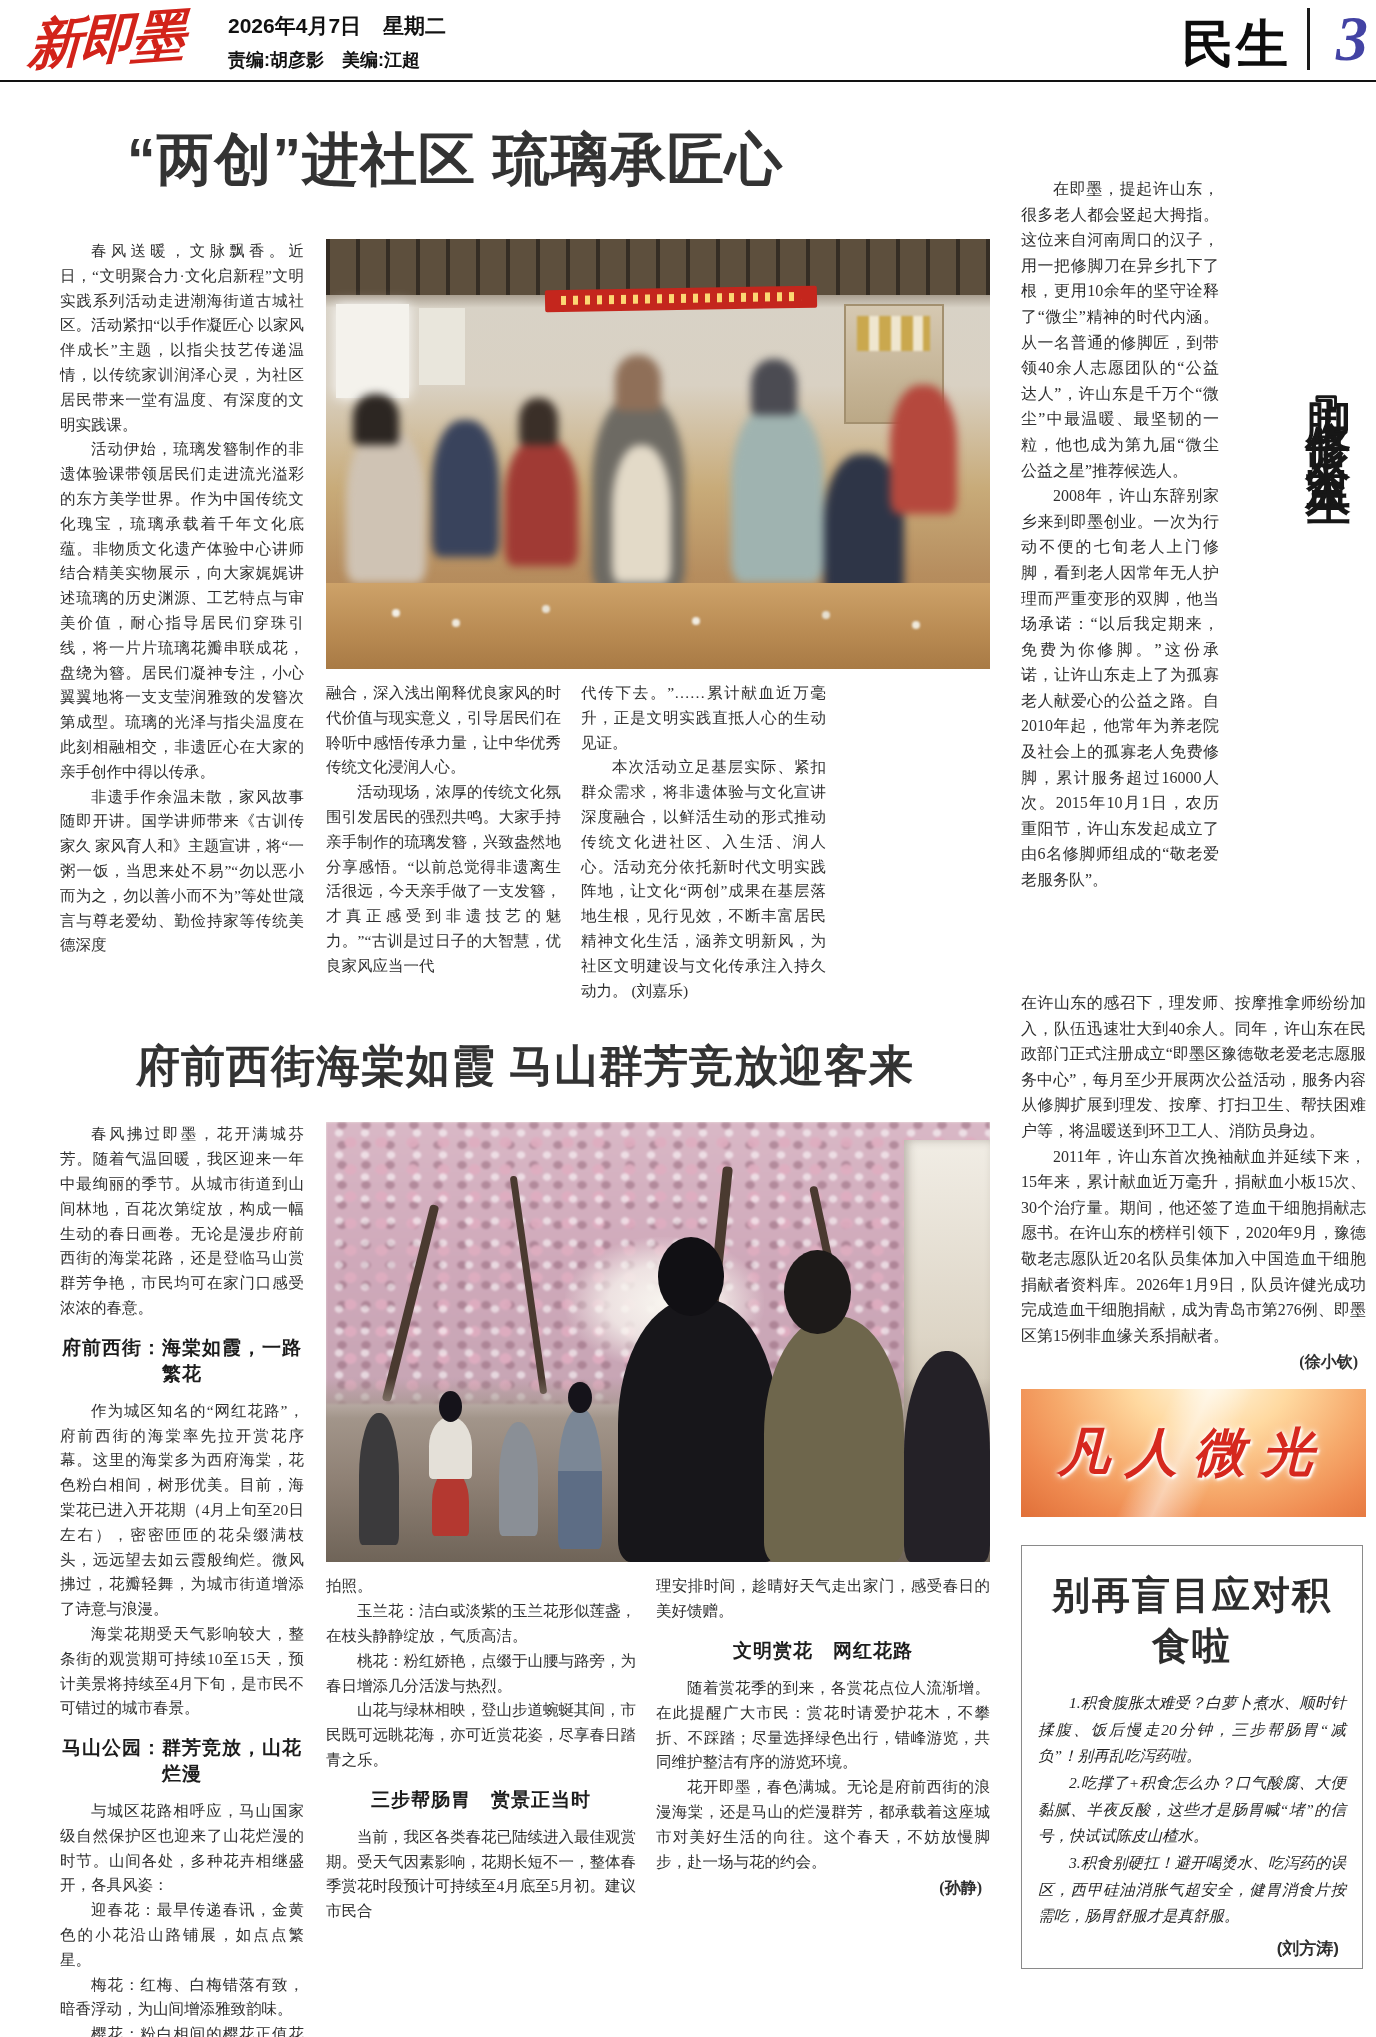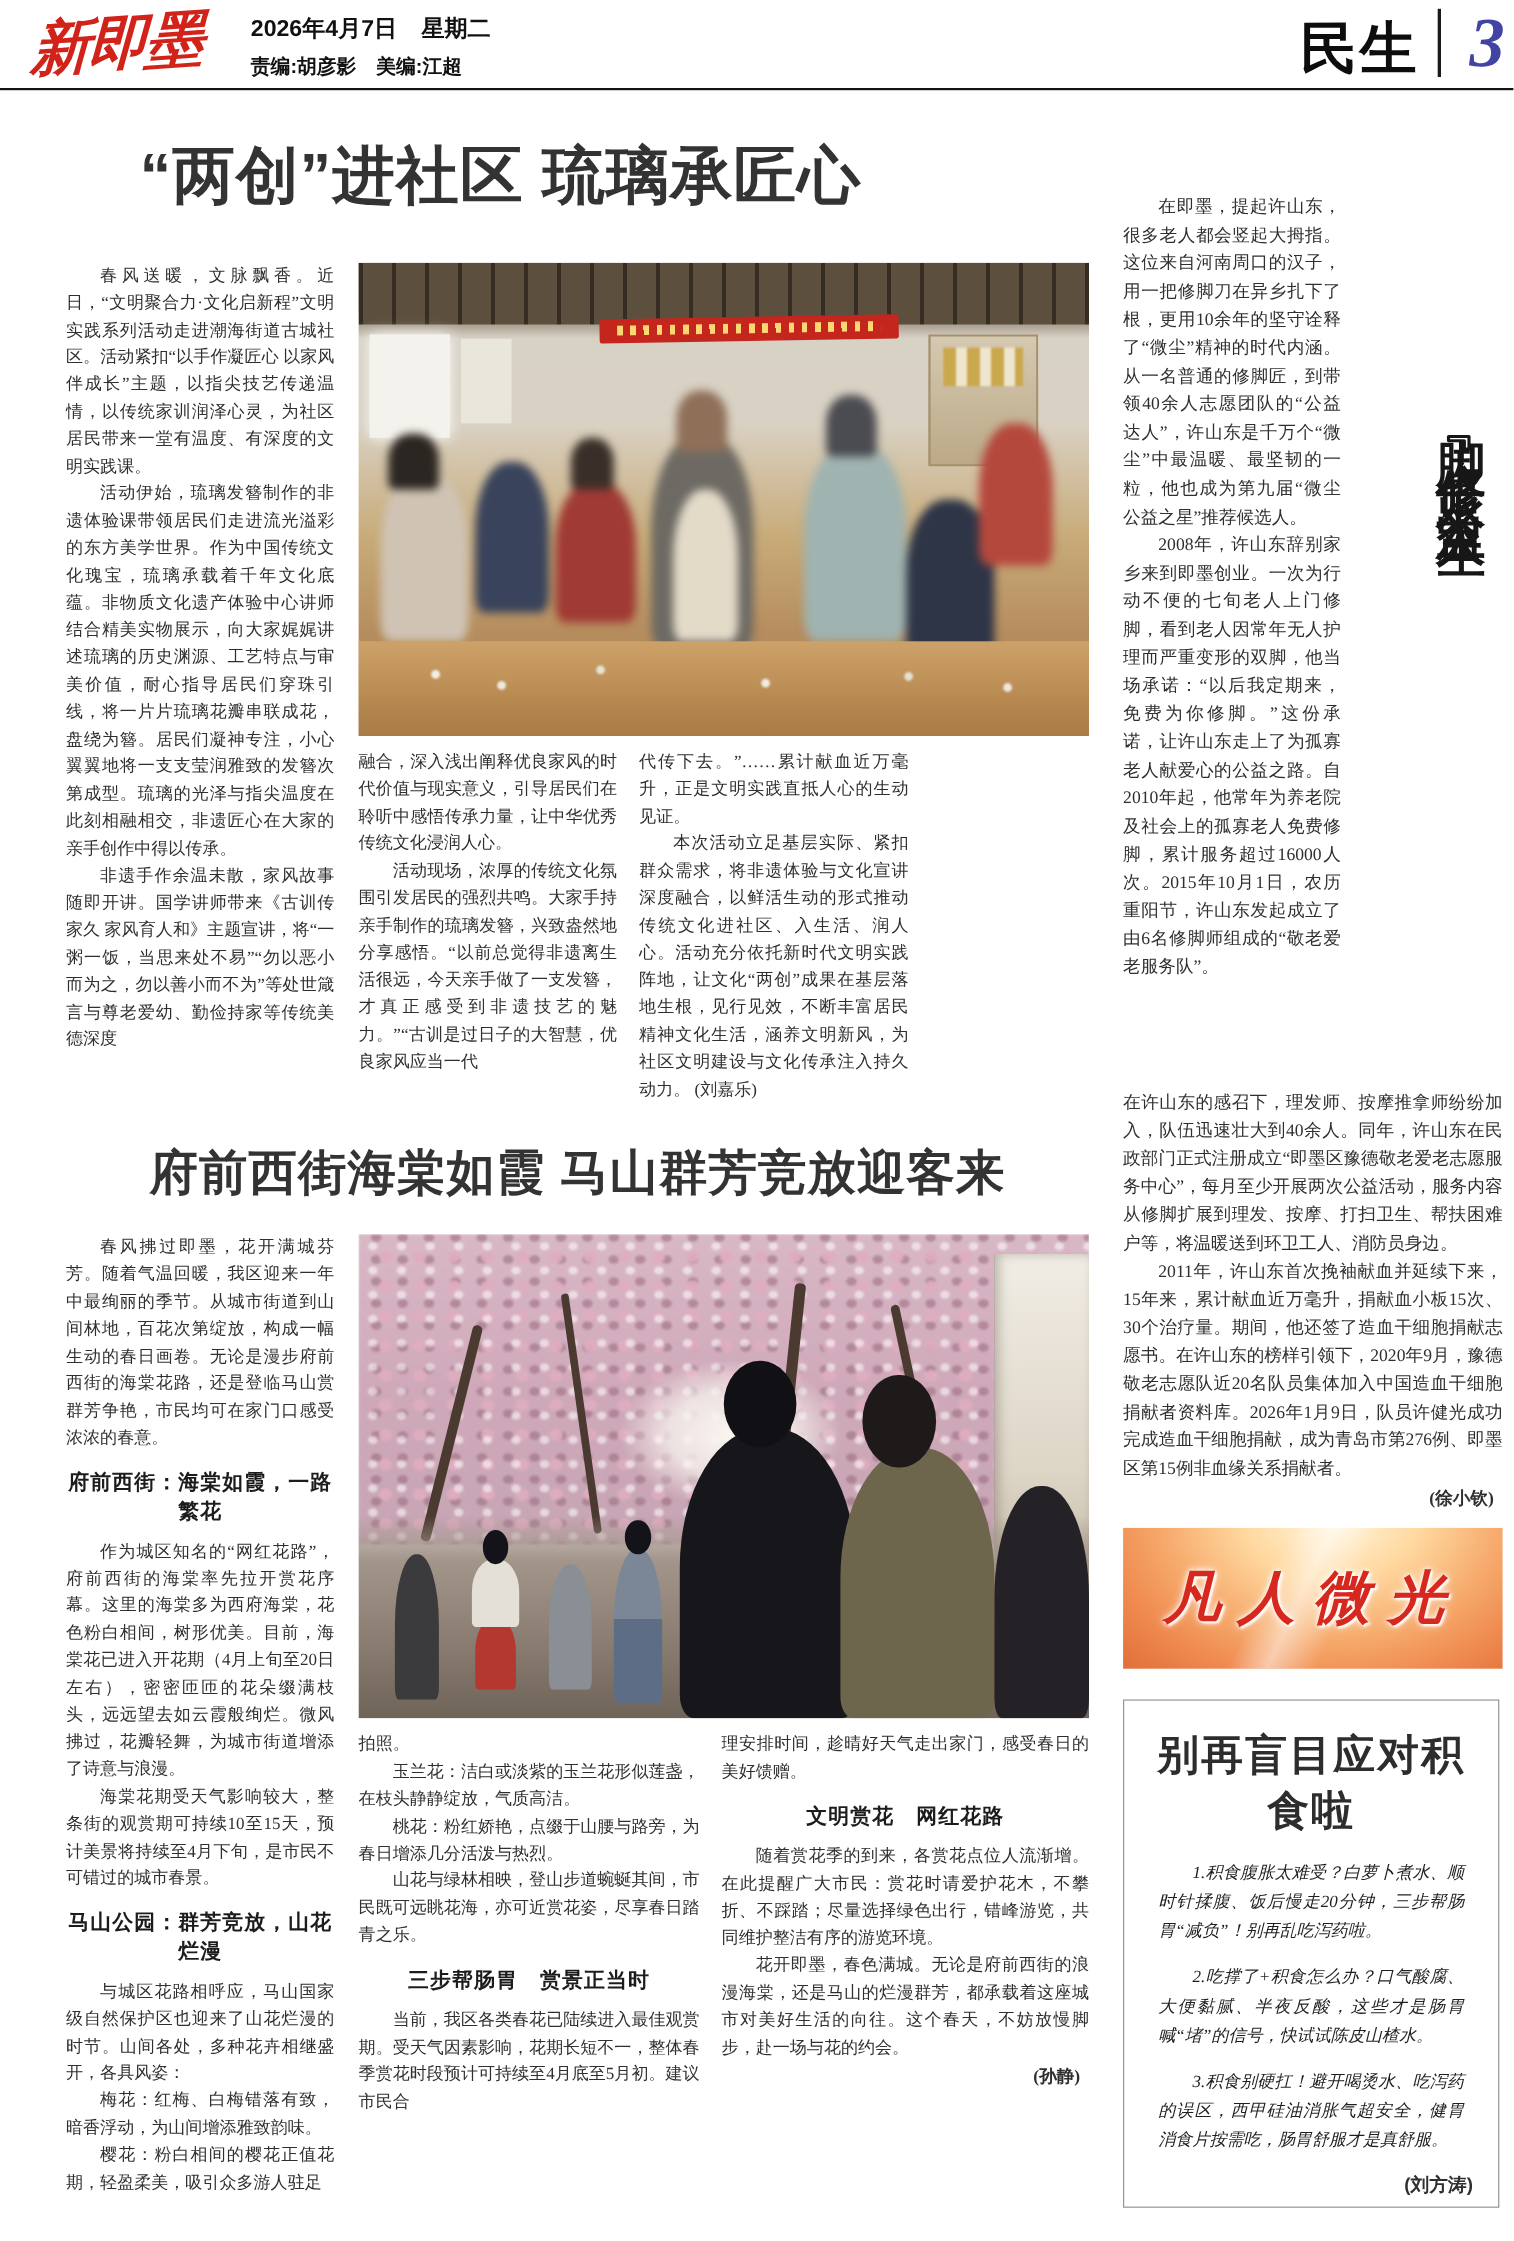--- a/index.html
+++ b/index.html
@@ -113,21 +113,21 @@
   .banner-text{position:absolute;inset:0;display:flex;align-items:center;justify-content:center;
      font-size:52px;font-weight:bold;font-style:italic;color:#d6281e;letter-spacing:16px;
      font-family:"Liberation Serif",serif;
      text-shadow:0 0 4px #fff,0 0 9px #fff,2px 2px 2px rgba(255,255,255,.9);}
 
   .tipbox{margin-top:28px;border:1.5px solid #8a8a8a;width:342px;min-height:372px;
      box-sizing:border-box;padding:16px 15px 8px;}
   .tipbox h3{font-size:38px;font-weight:900;color:#2d2d2d;text-align:center;margin:8px 0 18px;
      font-family:"Liberation Sans","DejaVu Sans",sans-serif;letter-spacing:2px;}
   .tipbox .kai p{font-size:15.5px;line-height:1.7;font-style:italic;text-align:justify;
-     margin:16px;text-indent:2em;color:#1f1f1f;}
+     margin:1px;text-indent:2em;color:#1f1f1f;}
   .tipbox p.author-line{font-size:17px;margin-top:8px;font-style:normal;
      font-family:"Liberation Sans","DejaVu Sans",sans-serif;}
 </style>
 </head>
 <body>
 
 <div class="page">
 
   <header>
     <div class="logo">新即墨</div>
@@ -200,20 +200,21 @@
       <h2 class="headline sans">府前西街海棠如霞  马山群芳竞放迎客来</h2>
 
       <div class="cols">
         <div class="col w244">
             <p class="para">春风拂过即墨，花开满城芬芳。随着气温回暖，我区迎来一年中最绚丽的季节。从城市街道到山间林地，百花次第绽放，构成一幅生动的春日画卷。无论是漫步府前西街的海棠花路，还是登临马山赏群芳争艳，市民均可在家门口感受浓浓的春意。</p>
             <h4 class="subhead">府前西街：海棠如霞，一路繁花</h4>
             <p class="para">作为城区知名的“网红花路”，府前西街的海棠率先拉开赏花序幕。这里的海棠多为西府海棠，花色粉白相间，树形优美。目前，海棠花已进入开花期（4月上旬至20日左右），密密匝匝的花朵缀满枝头，远远望去如云霞般绚烂。微风拂过，花瓣轻舞，为城市街道增添了诗意与浪漫。</p>
             <p class="para">海棠花期受天气影响较大，整条街的观赏期可持续10至15天，预计美景将持续至4月下旬，是市民不可错过的城市春景。</p>
             <h4 class="subhead">马山公园：群芳竞放，山花烂漫</h4>
             <p class="para">与城区花路相呼应，马山国家级自然保护区也迎来了山花烂漫的时节。山间各处，多种花卉相继盛开，各具风姿：</p>
+            <p class="para">迎春花：最早传递春讯，金黄色的小花沿山路铺展，如点点繁星。</p>
             <p class="para">梅花：红梅、白梅错落有致，暗香浮动，为山间增添雅致韵味。</p>
             <p class="para">樱花：粉白相间的樱花正值花期，轻盈柔美，吸引众多游人驻足</p>
           </div>
         <div class="right-part">
           <div class="photo2">
             <div class="ph2-blossom"></div>
             <div class="ph2-skyhole"></div>
             <div class="ph2-build"></div>
             <div class="trunk t1"></div>
             <div class="trunk t2"></div>

